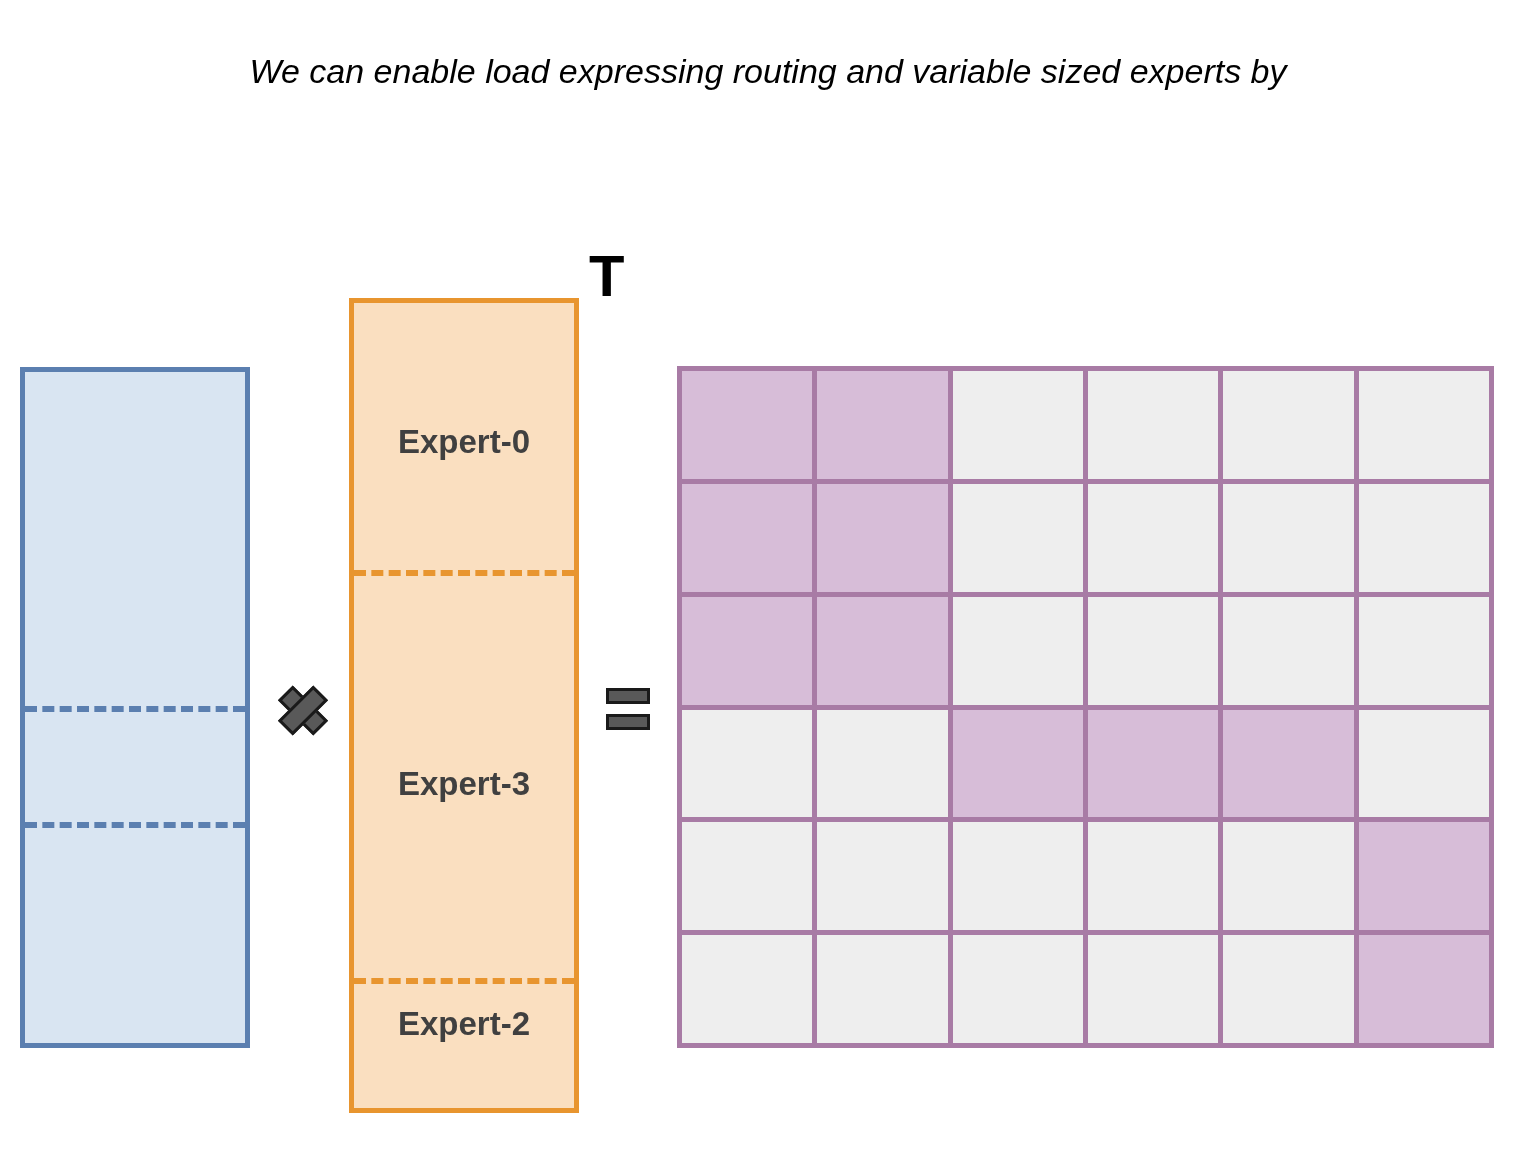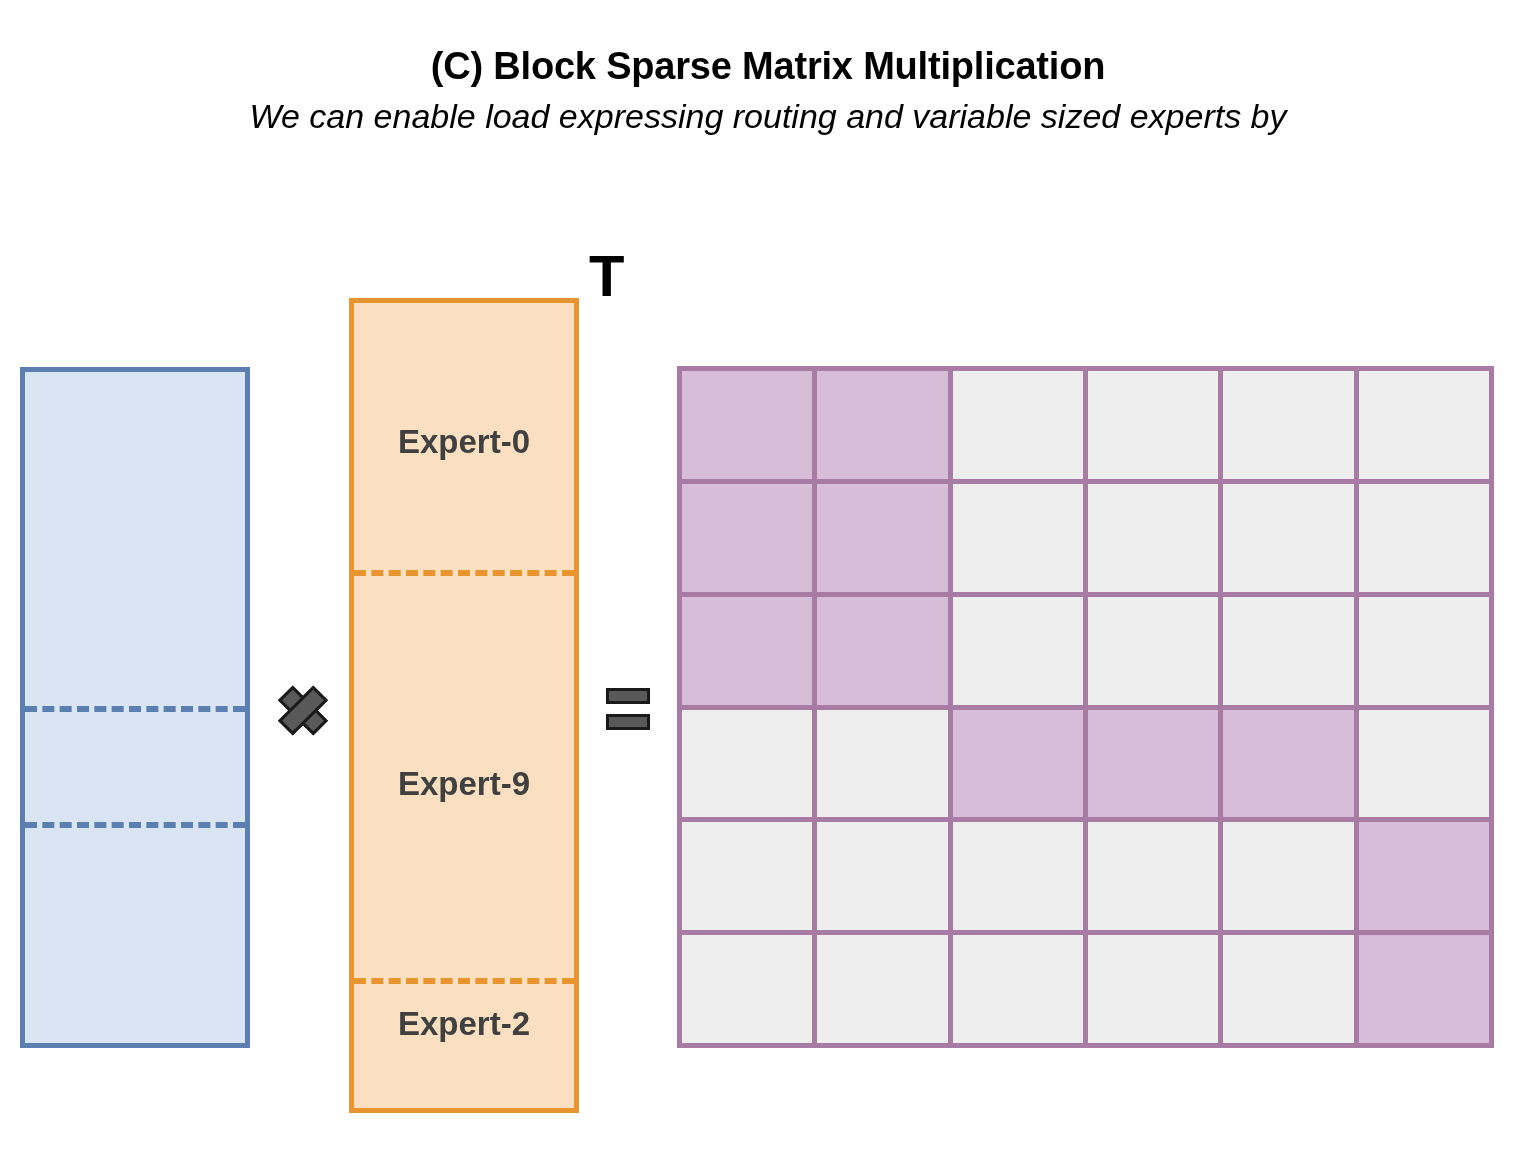--- a/index.html
+++ b/index.html
@@ -164,41 +164,40 @@
     box-sizing: border-box;
   }
   #output-grid .cell { width: 100%; height: 100%; }
   #output-grid .cell.active { background: #d7bdd8; }
   #output-grid .cell.inactive { background: #eeeeee; }
 </style>
 </head>
 <body>
 
 <div id="header">
-  <div id="title">(C) Block Sparse Matrix Multiplication</div>
   <div id="subtitle">
     <span class="sub-line">We can enable load expressing routing and variable sized experts by</span>
   </div>
 </div>
 
 <div id="input-matrix">
   <div class="blue-split" id="blue-split-0"></div>
   <div class="blue-split" id="blue-split-1"></div>
 </div>
 
 <div id="multiply-op">
   <div class="bar b1"></div>
   <div class="bar b2"></div>
 </div>
 
 <div id="expert-matrix">
   <div class="expert-split" id="expert-split-0"></div>
   <div class="expert-split" id="expert-split-1"></div>
   <div class="expert-label" id="expert-label-0">Expert-0</div>
-  <div class="expert-label" id="expert-label-1">Expert-9</div>
+  <div class="expert-label" id="expert-label-1">Expert-3</div>
   <div class="expert-label" id="expert-label-2">Expert-2</div>
 </div>
 
 <div id="transpose-mark">T</div>
 
 <div id="equals-op">
   <div class="bar e1"></div>
   <div class="bar e2"></div>
 </div>
 

